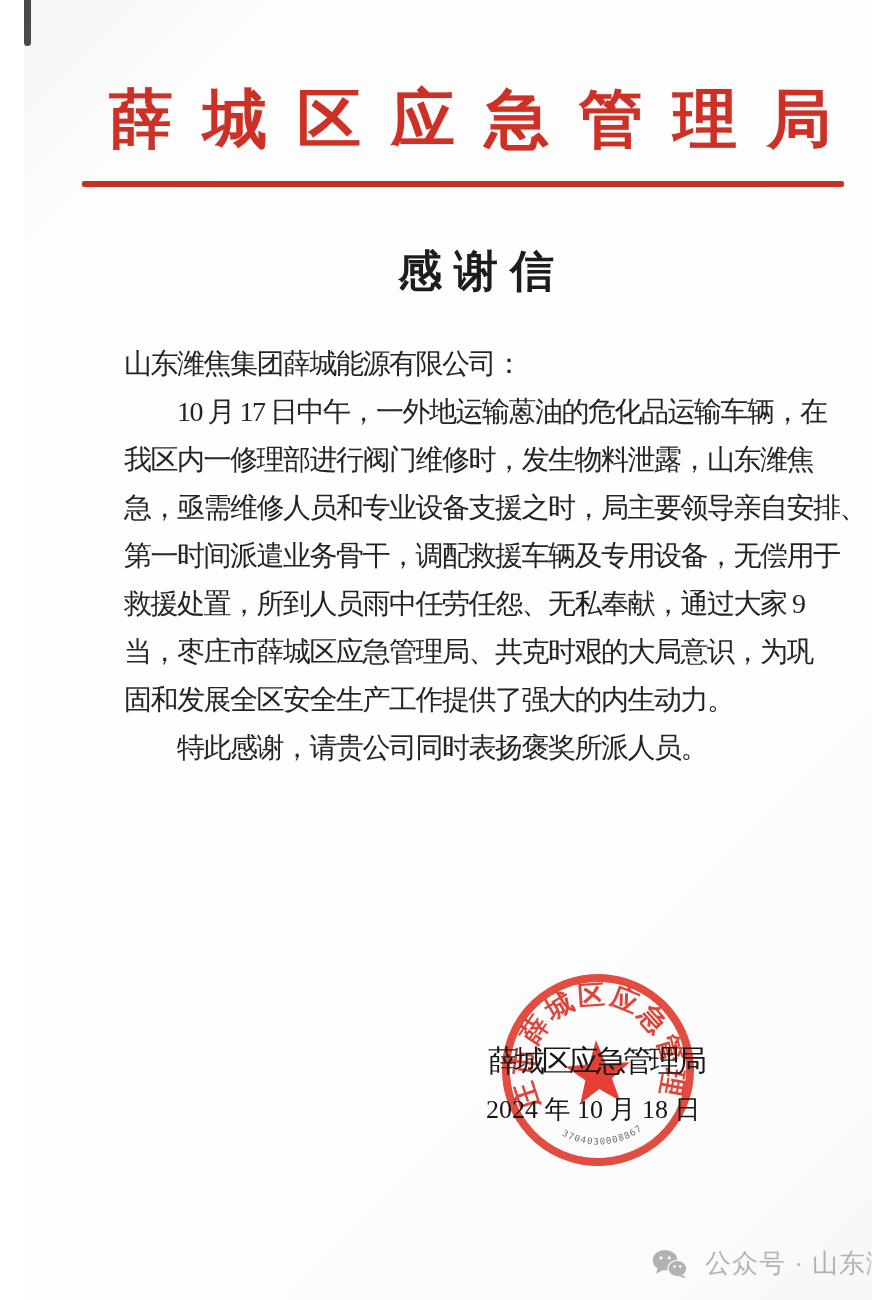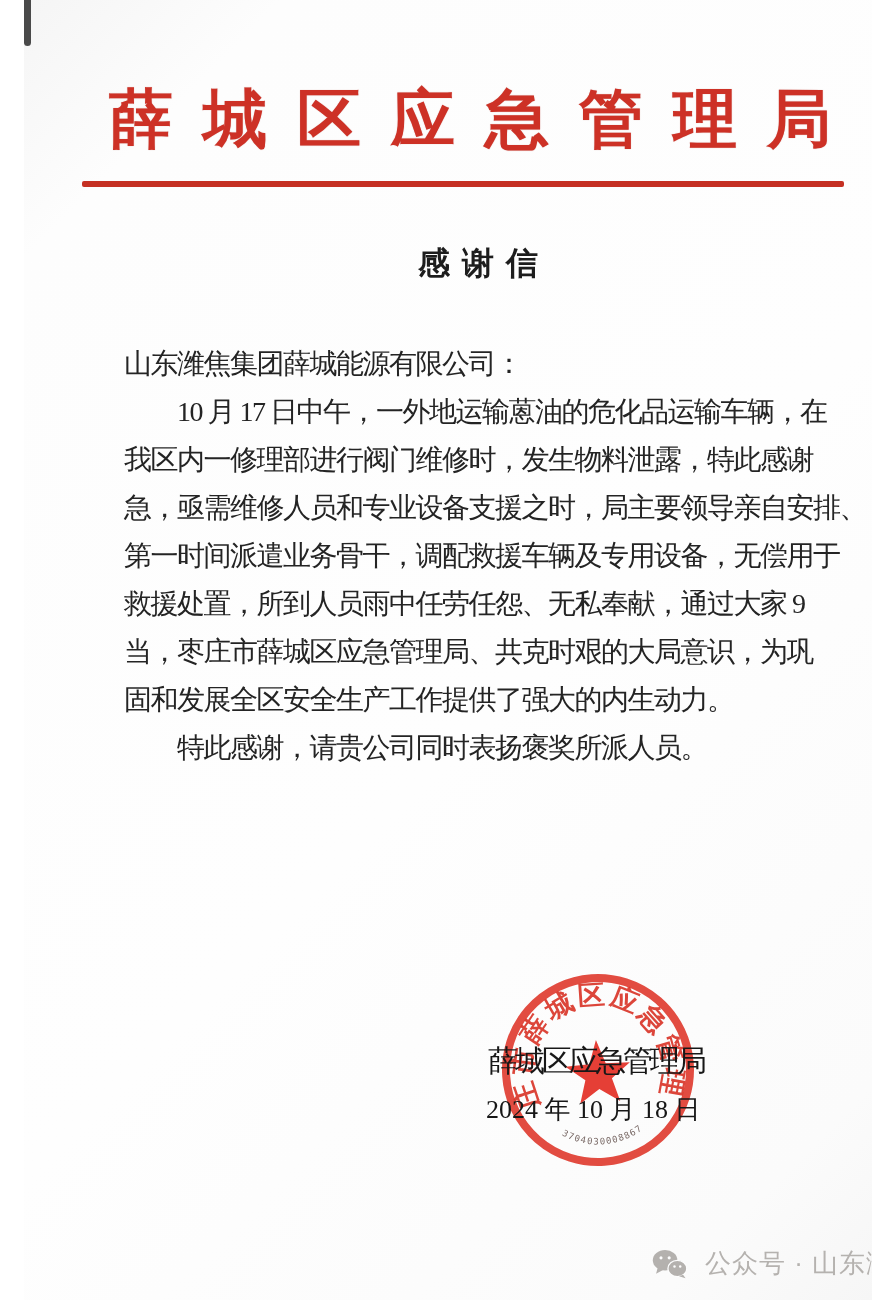--- a/index.html
+++ b/index.html
@@ -19,22 +19,22 @@
     position:absolute;left:85px;top:80px;
     font-size:64px;font-weight:bold;letter-spacing:30px;
     color:#cd3126;white-space:nowrap;line-height:1.25;
     text-shadow:0 0 1px rgba(150,30,20,.4);
   }
   .red-rule{
     position:absolute;left:58px;top:181px;width:762px;height:6px;
     background:#c53023;border-radius:2px;
   }
   .letter-title{
-    position:absolute;left:394px;top:242px;
-    font-size:32px;font-weight:bold;letter-spacing:12px;
+    position:absolute;left:374px;top:242px;
+    font-size:44px;font-weight:bold;letter-spacing:12px;
     color:#1d1d1d;white-space:nowrap;
   }
   .content{
     position:absolute;left:100px;top:340px;width:720px;
     z-index:1;
   }
   .content .line{
     height:48px;line-height:48px;
     font-size:28px;letter-spacing:-1.5px;
     color:#242424;white-space:nowrap;
@@ -82,21 +82,21 @@
 
   <div class="red-rule"></div>
 
   <div class="letter-title">感谢信</div>
 
   <div class="content">
     <div class="line">山东潍焦集团薛城能源有限公司：</div>
 
       <div class="line">　　10 月 17 日中午，一外地运输蒽油的危化品运输车辆，在</div>
 
-      <div class="line">我区内一修理部进行阀门维修时，发生物料泄露，特此感谢</div>
+      <div class="line">我区内一修理部进行阀门维修时，发生物料泄露，山东潍焦</div>
 
       <div class="line">急，亟需维修人员和专业设备支援之时，局主要领导亲自安排、</div>
 
 
       <div class="line">第一时间派遣业务骨干，调配救援车辆及专用设备，无偿用于</div>
 
       <div class="line">救援处置，所到人员雨中任劳任怨、无私奉献，通过大家 9</div>
 
 
 

